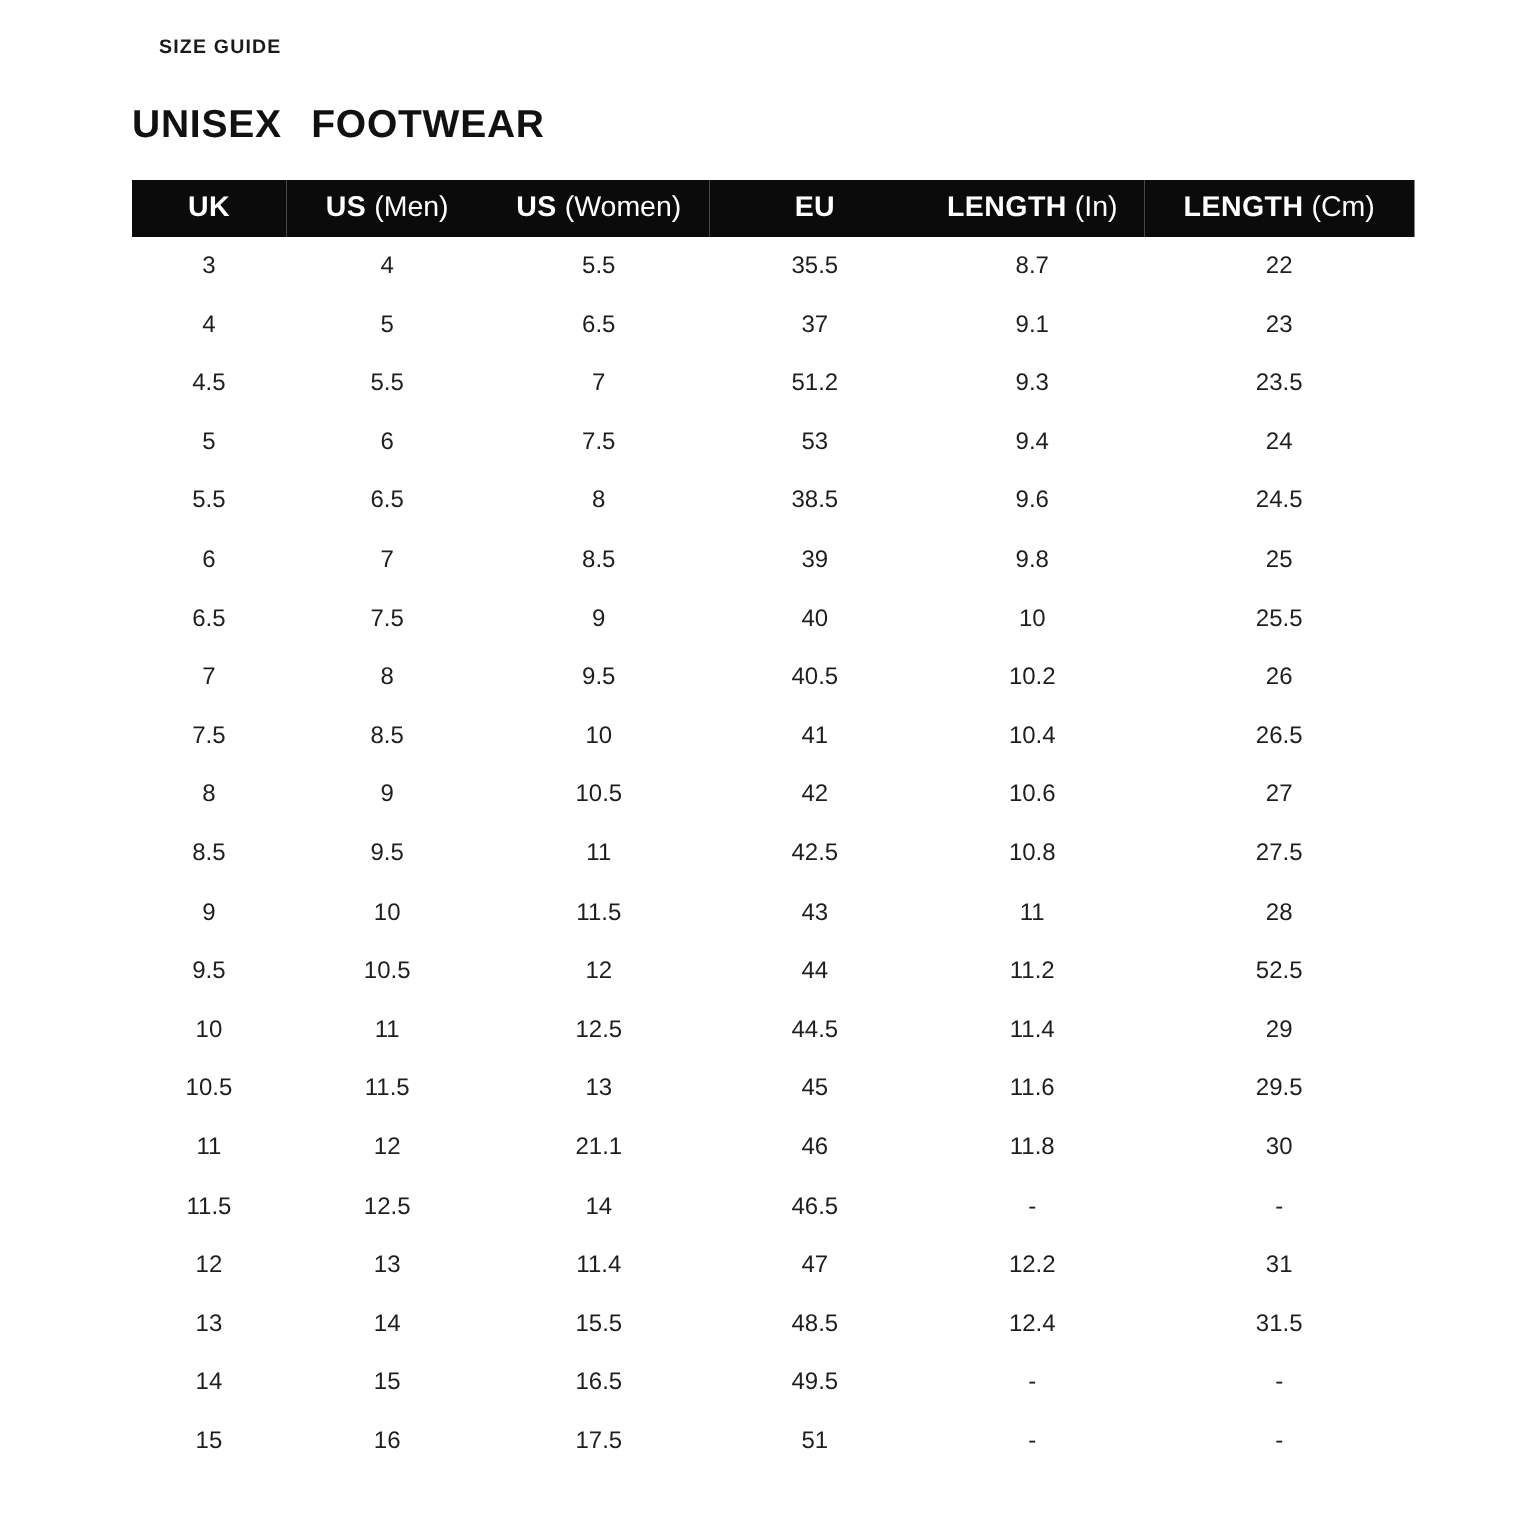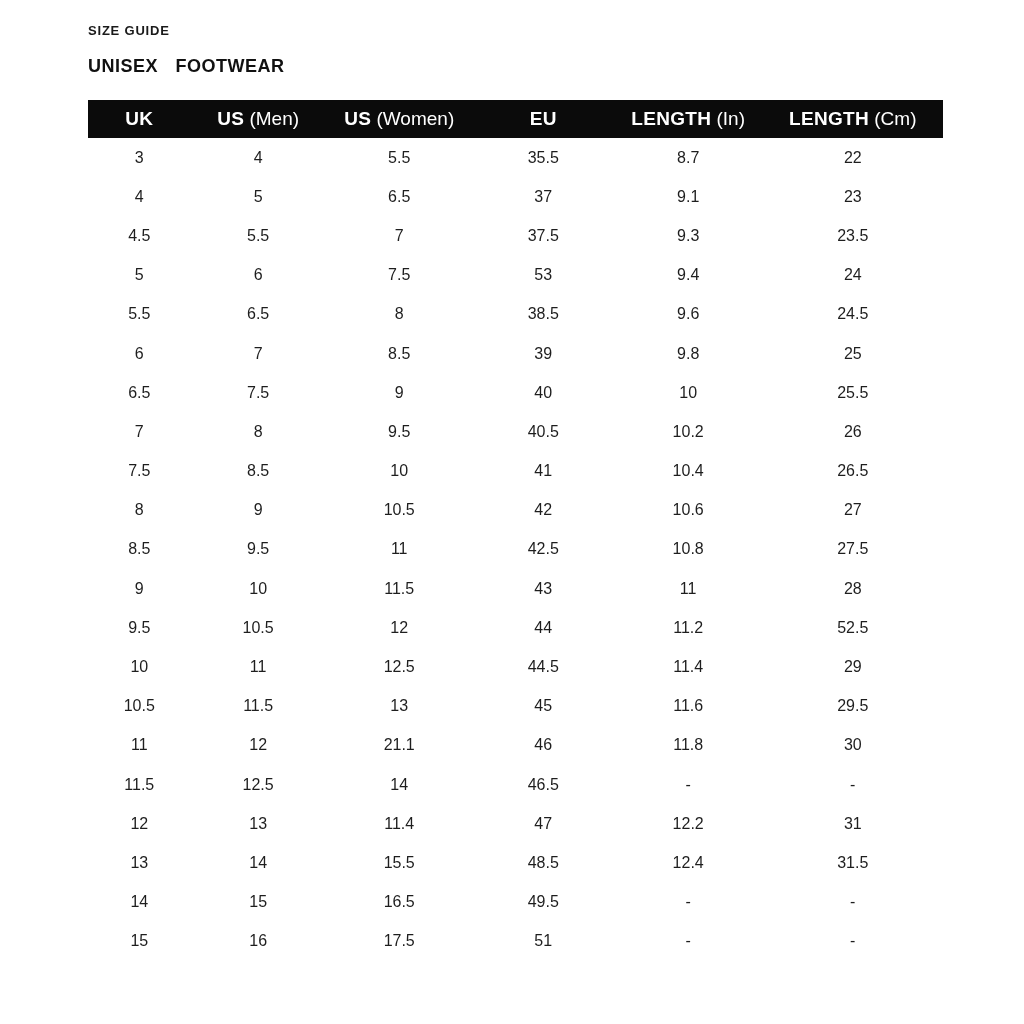--- a/index.html
+++ b/index.html
@@ -14,24 +14,25 @@
     background: #ffffff;
     box-sizing: border-box;
     padding: 24px 0 0 88px;
   }
   .eyebrow {
     font-size: 13px;
     font-weight: 700;
     letter-spacing: 0.8px;
     color: #1a1a1a;
     line-height: 1;
+    margin-left: 18px;
   }
   .title {
-    margin: 20px 0 0 0;
-    font-size: 18px;
+    margin: 32px 0 0 0;
+    font-size: 26px;
     font-weight: 700;
     letter-spacing: 0.5px;
     word-spacing: 12px;
     color: #111111;
     line-height: 1;
   }
   table.size-table {
     border-collapse: collapse;
     table-layout: fixed;
     width: 855px;
@@ -115,21 +116,21 @@
           <td>5</td>
           <td>6.5</td>
           <td>37</td>
           <td>9.1</td>
           <td>23</td>
         </tr>
         <tr>
           <td>4.5</td>
           <td>5.5</td>
           <td>7</td>
-          <td>37.5</td>
+          <td>51.2</td>
           <td>9.3</td>
           <td>23.5</td>
         </tr>
         <tr>
           <td>5</td>
           <td>6</td>
           <td>7.5</td>
           <td>53</td>
           <td>9.4</td>
           <td>24</td>

